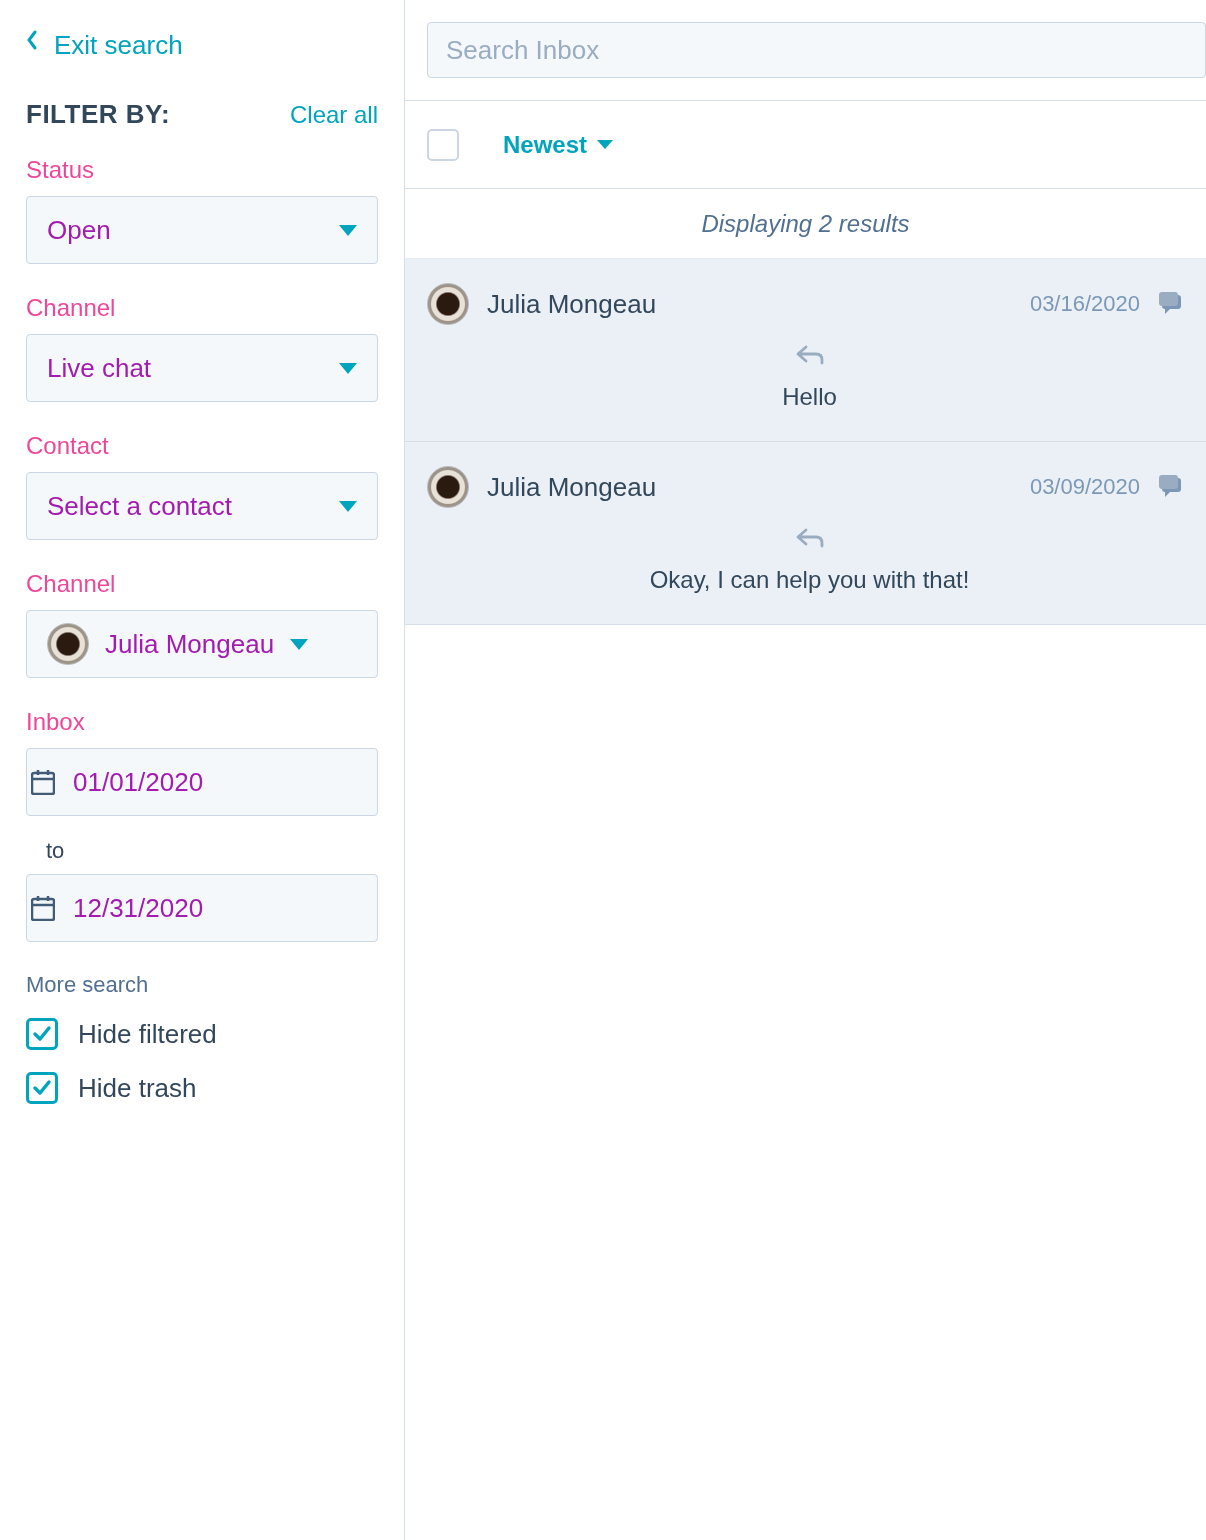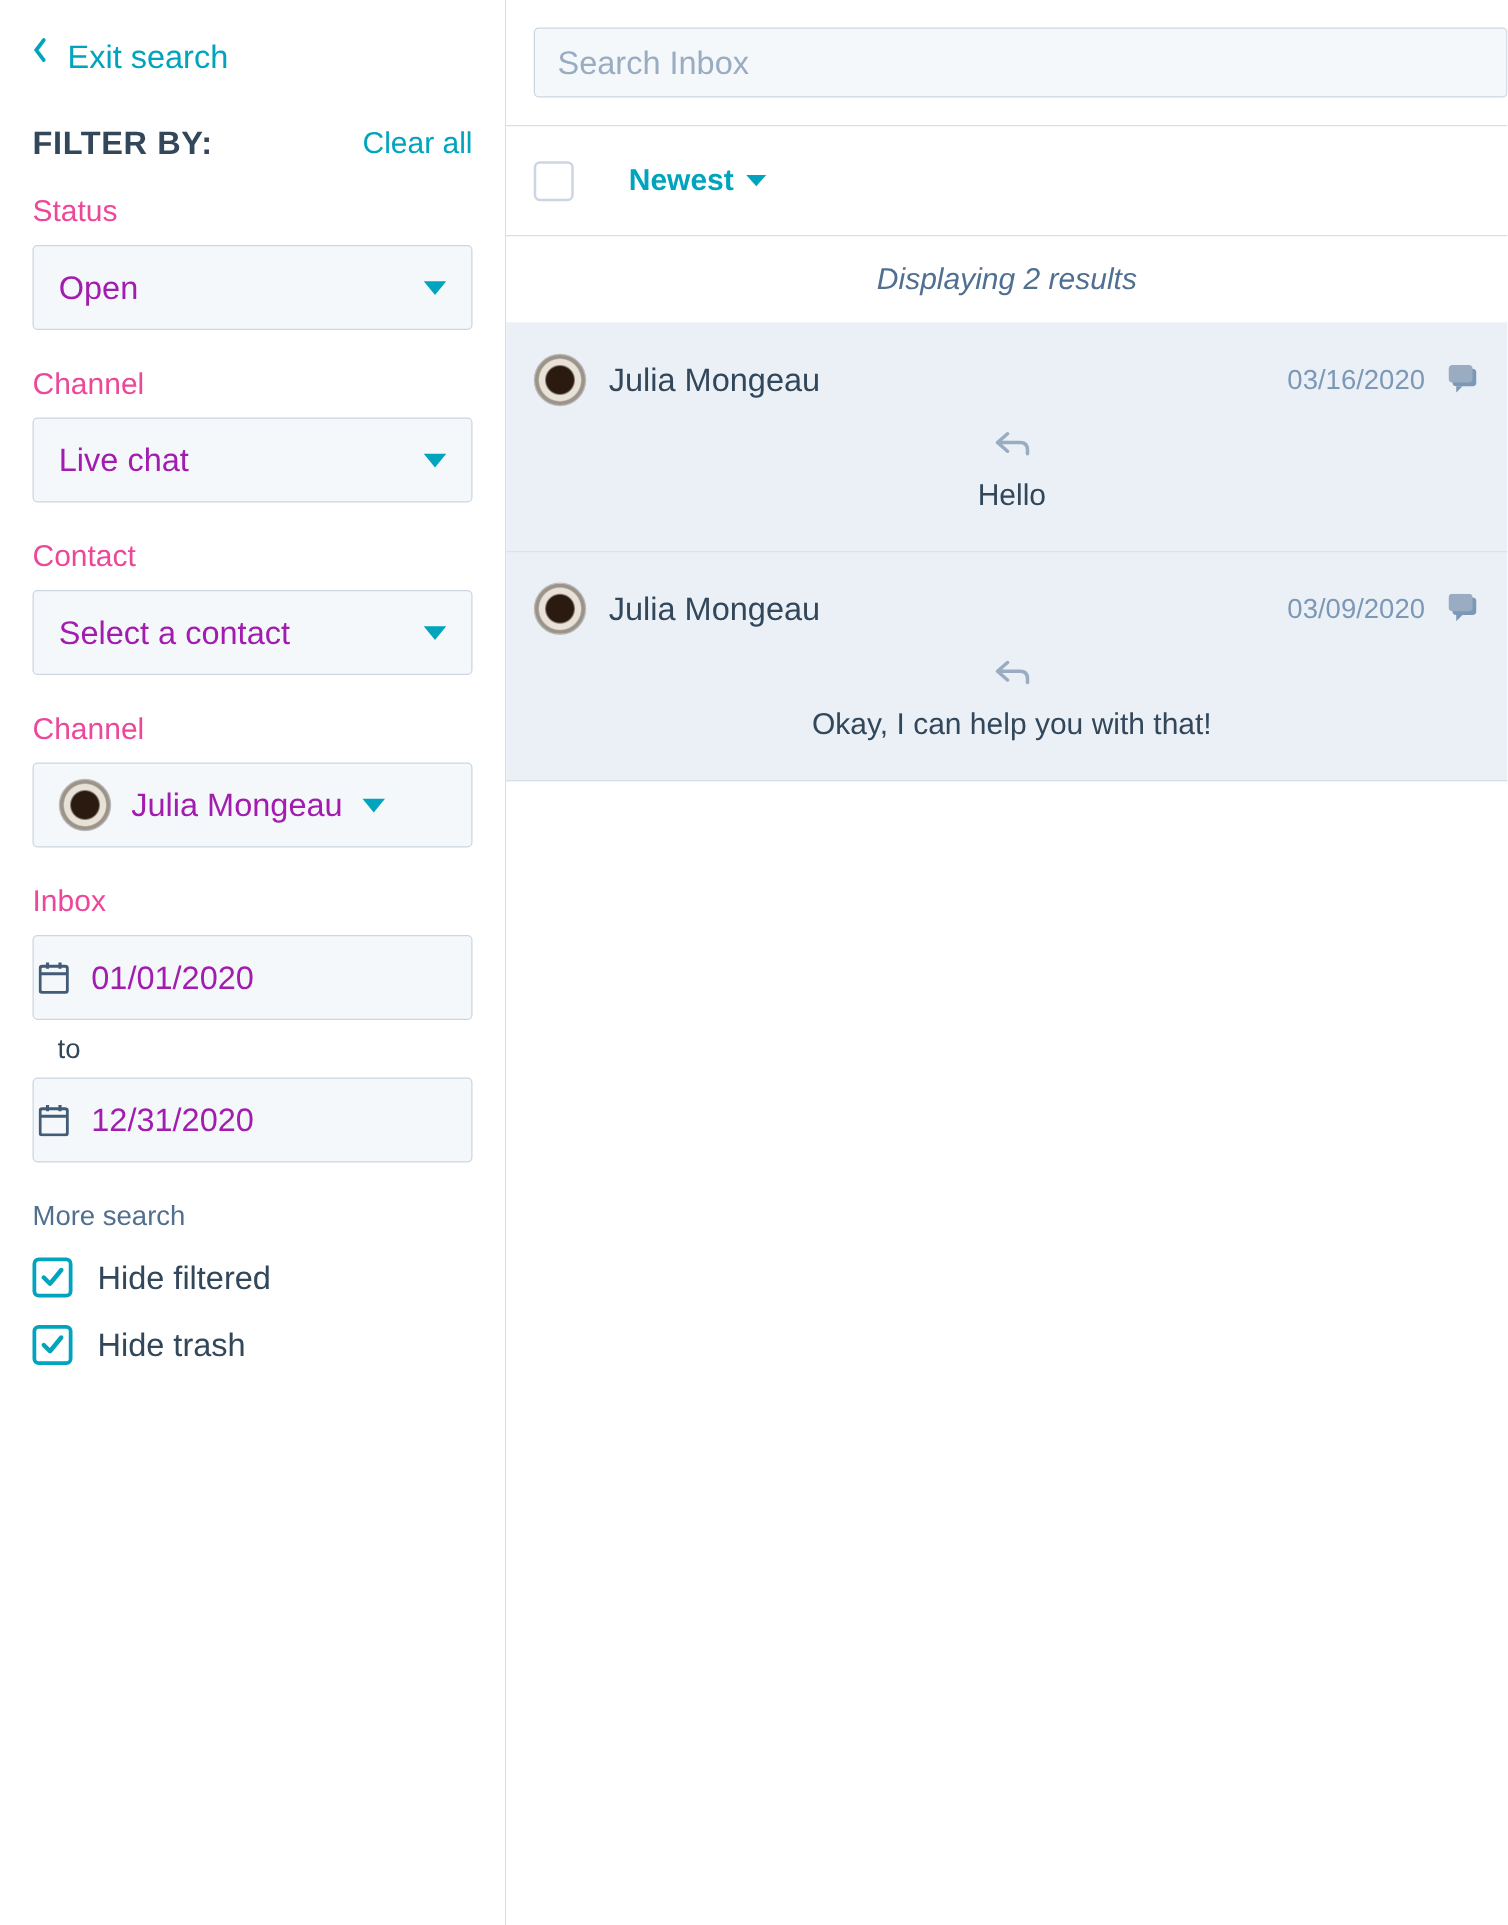--- a/index.html
+++ b/index.html
@@ -115,21 +115,21 @@
     background: #f5f8fa;
     padding: 0 4px;
     display: flex;
     align-items: center;
     gap: 18px;
     cursor: pointer;
   }
   .date-to {
     font-size: 22px;
     color: #33475b;
-    margin: 10px 0 10px 20px;
+    margin: 22px 0 10px 20px;
   }
   .cal-icon { color: #425b76; }
   .more-options-label {
     font-size: 22px;
     color: #516f90;
     margin-bottom: 20px;
   }
   .checkbox-row {
     display: flex;
     align-items: center;

